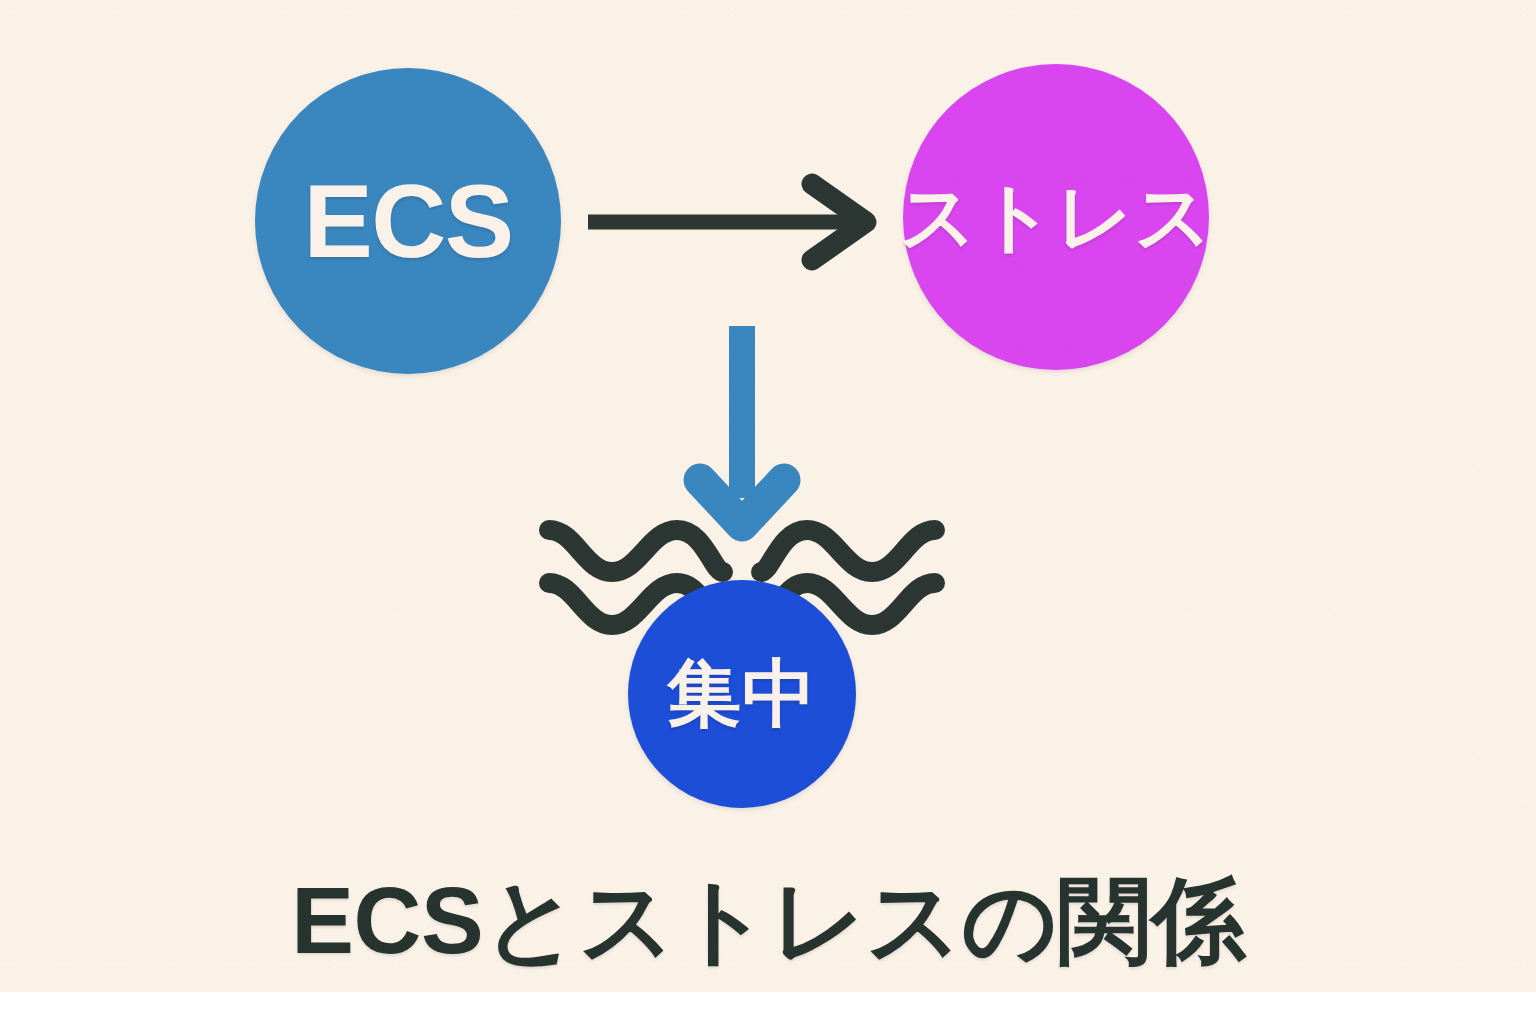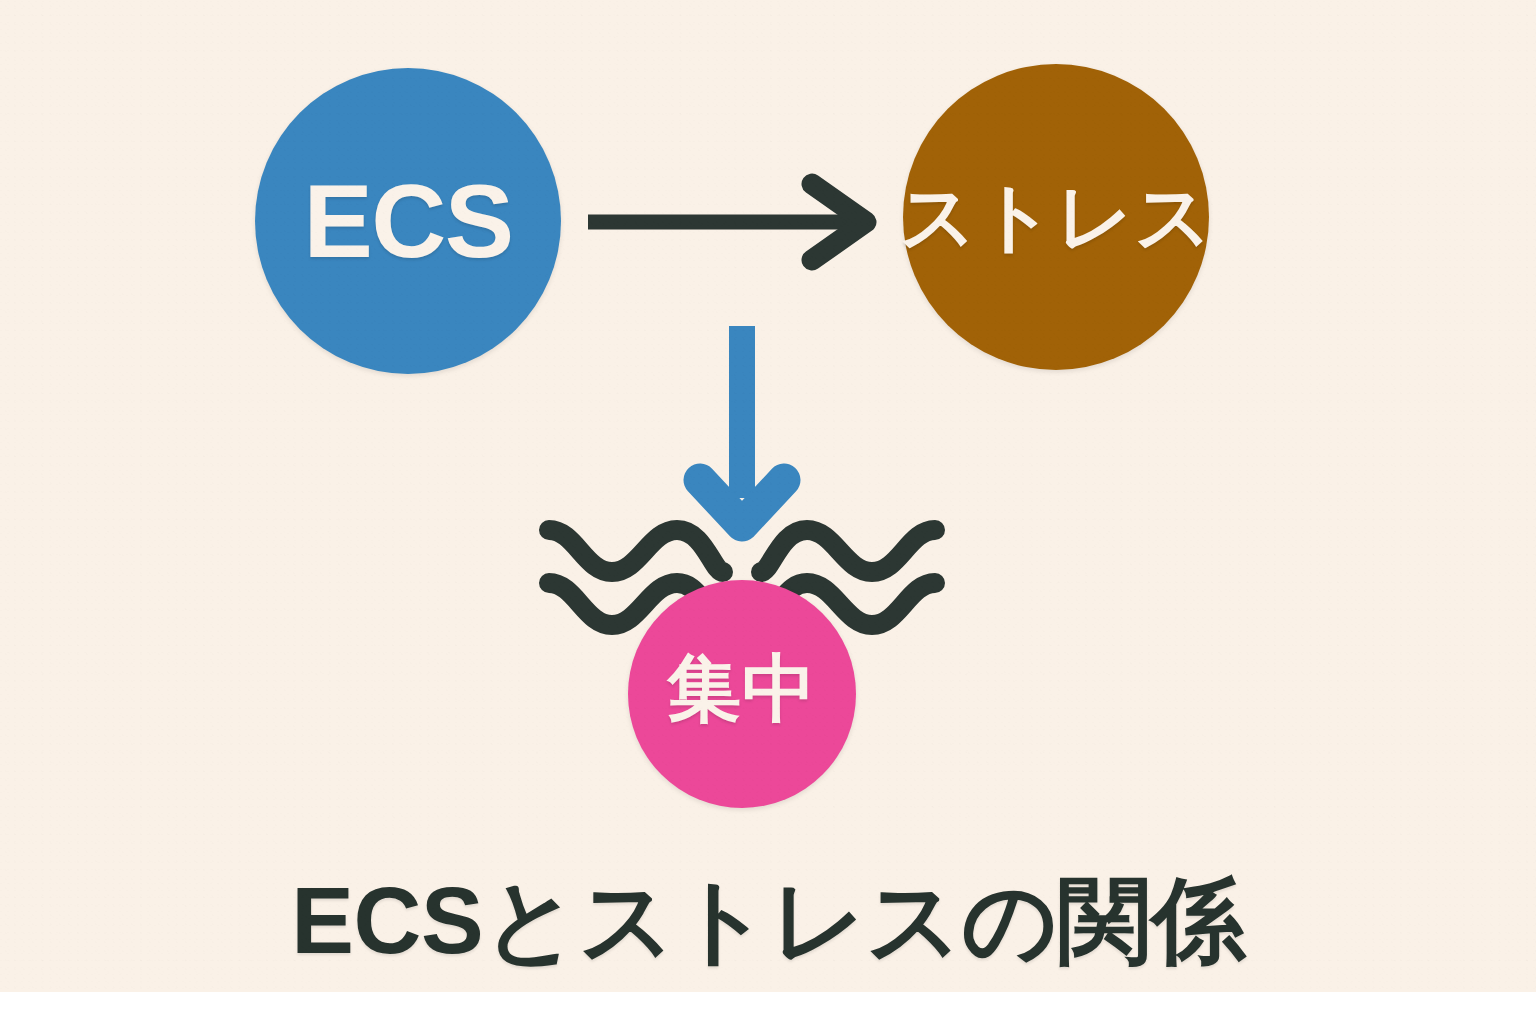--- a/index.html
+++ b/index.html
@@ -51,30 +51,29 @@
     left: 255px; top: 68px; width: 306px; height: 306px;
     background: #3a86bf;
   }
   #ecs-circle .node-label {
     font-size: 104px;
     letter-spacing: -0.015em;
   }
 
   #stress-circle {
     left: 903px; top: 64px; width: 306px; height: 306px;
-    background: #a16207;
+    background: #d946ef;
   }
   #stress-circle .node-label {
     font-size: 76px;
   }
 
   #focus-circle {
     left: 628px; top: 580px; width: 228px; height: 228px;
-    background: #ec4899;
-    font-family: Liberation Mono, monospace;
+    background: #1d4ed8;
   }
   #focus-circle .node-label {
     font-size: 74px;
   }
 
   .svg-layer {
     position: absolute;
     left: 0; top: 0;
     width: 1536px;
     height: 1024px;

